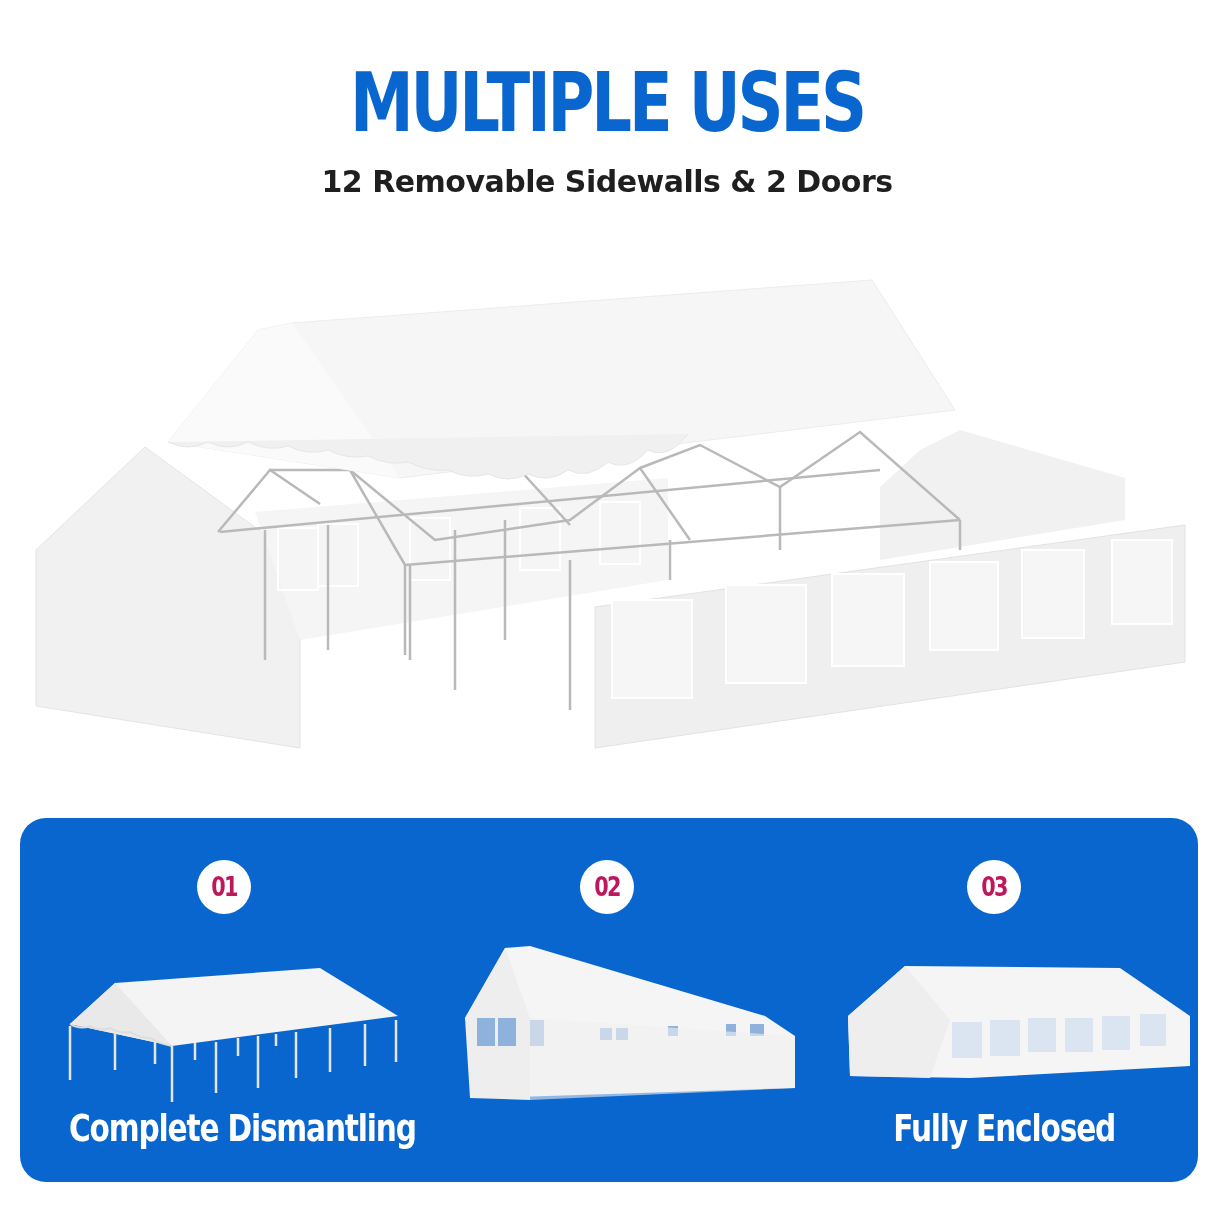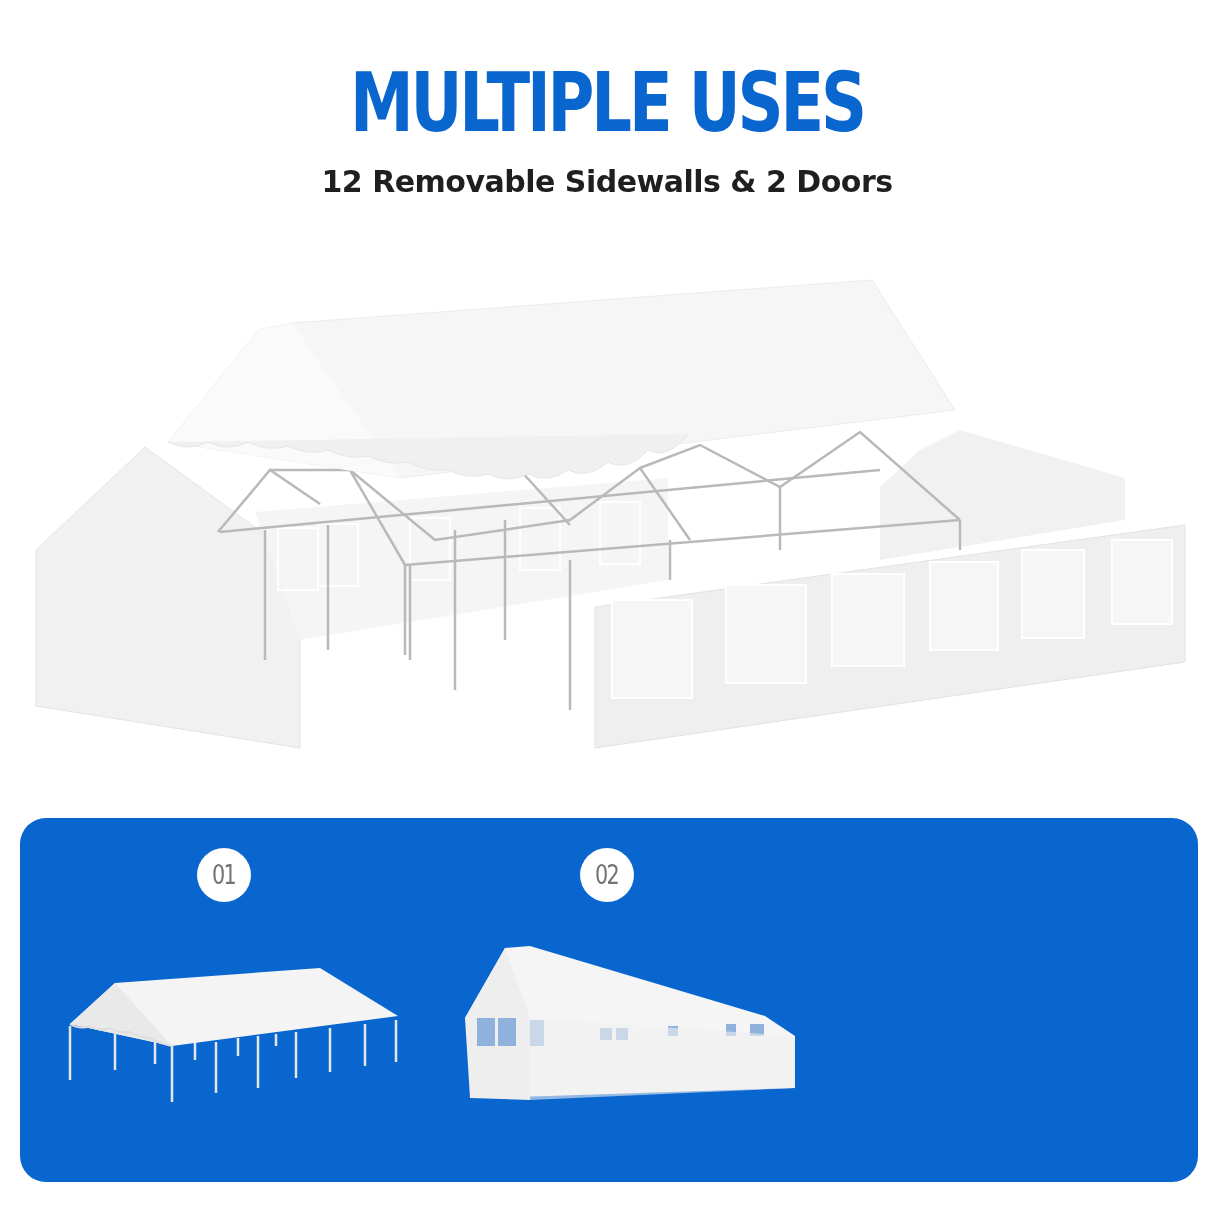--- a/index.html
+++ b/index.html
@@ -2,21 +2,21 @@
 <html><head>
 <meta charset="utf-8">
 <style>
   html,body{margin:0;padding:0;background:#fff;}
   body{width:1214px;height:1214px;position:relative;overflow:hidden;font-family:"Liberation Sans",sans-serif;}
   .title{position:absolute;left:0;width:1214px;top:62px;text-align:center;color:#0966cf;font-family:"DejaVu Sans",sans-serif;font-weight:bold;font-size:82px;letter-spacing:-4px;line-height:1;transform:scaleX(0.78);transform-origin:center;}
   .subtitle{position:absolute;left:0;width:1214px;top:164px;text-align:center;color:#1f1f1f;font-family:"DejaVu Sans",sans-serif;font-weight:bold;font-size:30px;letter-spacing:-0.5px;}
   .hero{position:absolute;left:0;top:270px;width:1214px;height:500px;}
   .panel{position:absolute;left:20px;top:818px;width:1178px;height:364px;background:#0966cf;border-radius:26px;}
   .step{position:absolute;top:0;height:364px;}
-  .badge{position:absolute;width:54px;height:54px;border-radius:50%;background:#fff;color:#737373;font-family:"DejaVu Sans",sans-serif;font-weight:normal;font-size:26px;display:flex;align-items:center;justify-content:center;letter-spacing:-2px;top:30px;}
+  .badge{position:absolute;width:54px;height:54px;border-radius:50%;background:#fff;color:#be185d;font-family:"DejaVu Sans",sans-serif;font-weight:bold;font-size:26px;display:flex;align-items:center;justify-content:center;letter-spacing:-2px;top:42px;}
   .badge span{transform:scaleX(0.8);display:inline-block;}
   .step-label{position:absolute;top:288px;left:0;width:100%;text-align:center;color:#fff;font-family:"DejaVu Sans",sans-serif;font-weight:bold;font-size:38px;letter-spacing:-1.5px;white-space:nowrap;}
   .step-label span{display:inline-block;transform:scaleX(0.78);transform-origin:center;}
   .thumb{position:absolute;top:120px;}
 </style>
 </head>
 <body>
 
 <div class="title">MULTIPLE USES</div>
 <div class="subtitle">12 Removable Sidewalls &amp; 2 Doors</div>
@@ -92,20 +92,21 @@
         <line x1="256" y1="96" x2="256" y2="108"></line>
           <line x1="276" y1="94" x2="276" y2="140"></line>
         <line x1="310" y1="90" x2="310" y2="134"></line>
           <line x1="345" y1="86" x2="345" y2="128"></line>
         <line x1="376" y1="82" x2="376" y2="124"></line>
       </g>
       <polygon points="50,86 95,45 300,30 378,78 152,108" fill="#f4f4f4"></polygon>
       <polygon points="50,86 95,45 152,108" fill="#e9e9e9"></polygon>
       <path d="M50,86 q10,6 20,2 q10,6 20,2 q10,6 20,4 q10,6 20,6 q10,6 22,8" fill="none" stroke="#ddd" stroke-width="2"></path>
     </svg>
+    <div class="step-label" style="left:0;"><span>Complete Dismantling</span></div>
   </div>
 
   <div class="step" style="left:390px;width:400px;">
     <div class="badge" style="left:170px;text-align:right;">
         <span>02</span>
       </div>
     <svg class="thumb" width="400" height="170" viewBox="0 0 400 170" style="left:0;">
       <polygon points="95,10 120,8 355,78 385,98 385,150 75,160 55,80" fill="#f5f5f5"></polygon>
       <polygon points="95,10 55,80 60,160 120,162 120,80" fill="#eeeeee"></polygon>
       <g fill="#8fb2dc">
@@ -115,13 +116,31 @@
         <rect x="190" y="90" width="12" height="12"></rect>
           <rect x="206" y="90" width="12" height="12"></rect>
         <rect x="258" y="88" width="10" height="10"></rect>
           <rect x="316" y="86" width="10" height="12"></rect>
         <rect x="340" y="86" width="14" height="12"></rect>
       </g>
       <polygon points="120,80 385,98 385,150 120,162" fill="#f0f0f0" opacity="0.6"></polygon>
     </svg>
   </div>
 
+  <div class="step" style="left:790px;width:388px;">
+    <div class="badge" style="left:157px;">
+        <span>03</span>
+      </div>
+    <svg class="thumb" width="388" height="170" viewBox="0 0 388 170" style="left:0;">
+      <polygon points="95,28 310,30 380,78 380,128 160,140 40,138 38,78" fill="#f5f5f5"></polygon>
+      <polygon points="95,28 38,78 40,138 120,140 140,82" fill="#eeeeee"></polygon>
+      <g fill="#dbe5f1">
+        <rect x="142" y="84" width="30" height="36"></rect>
+          <rect x="180" y="82" width="30" height="36"></rect>
+        <rect x="218" y="80" width="28" height="34"></rect>
+          <rect x="255" y="80" width="28" height="34"></rect>
+        <rect x="292" y="78" width="28" height="34"></rect>
+          <rect x="330" y="76" width="26" height="32"></rect>
+      </g>
+    </svg>
+    <div class="step-label"><span>Fully Enclosed</span></div>
+  </div>
 </div>
 
 </body></html>

